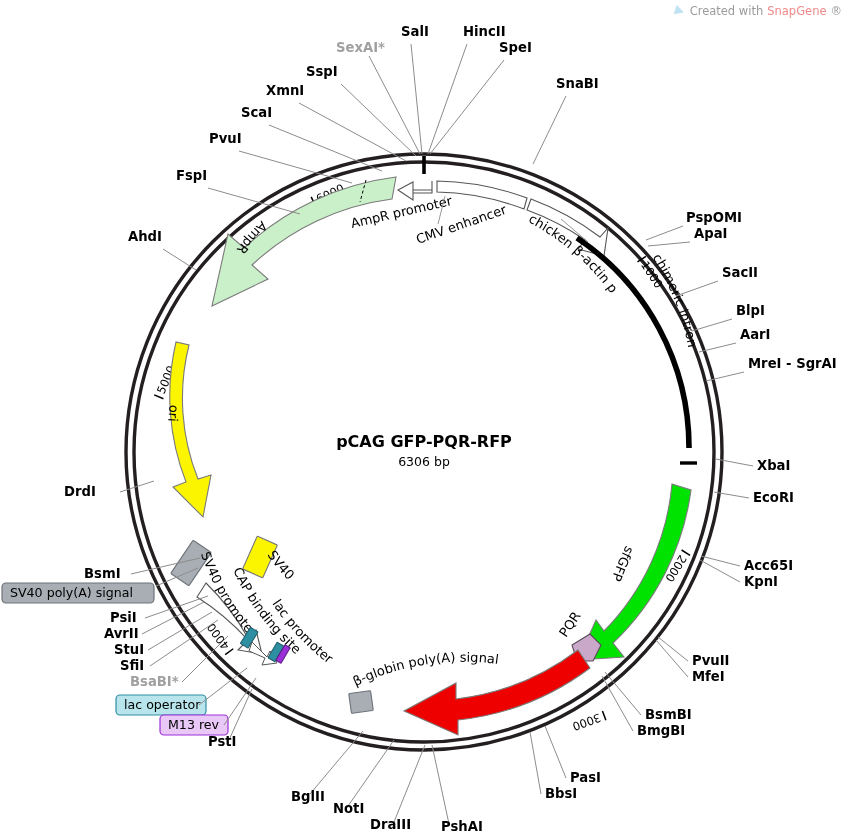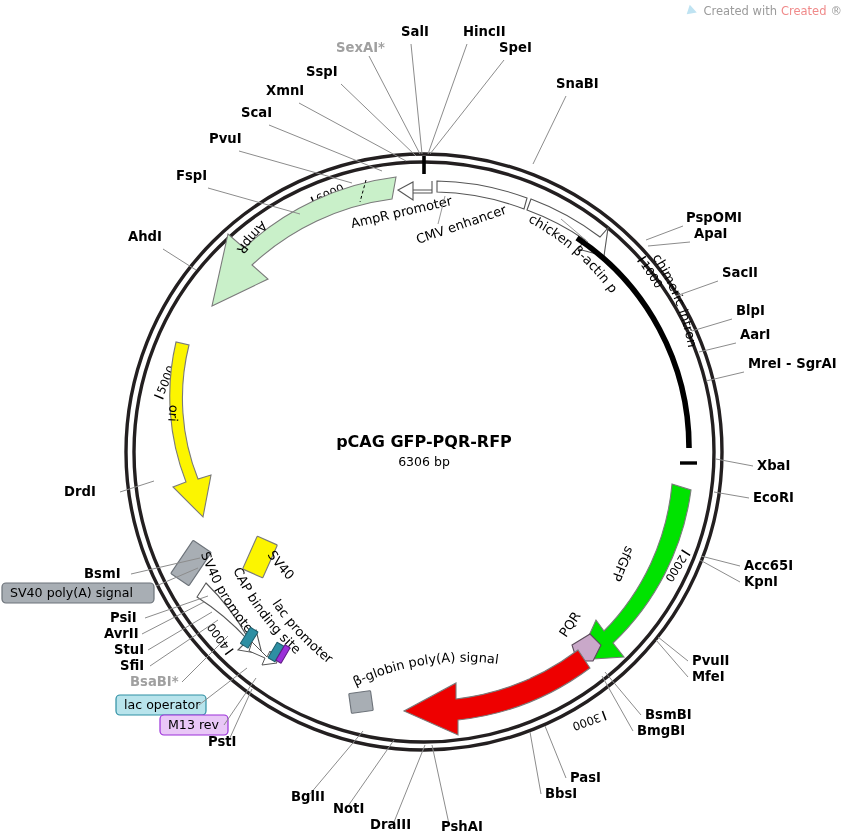--- a/index.html
+++ b/index.html
@@ -26,21 +26,21 @@
   .boxlbl{font-size:12.6px;fill:#000;}
 </style>
 </head>
 <body>
 
 <div id="stage">
 
   <div class="brand">
     <span class="tri"></span>
     <span>Created with </span>
-      <span class="sg">Created</span>
+      <span class="sg">SnapGene</span>
       <span>®</span>
   </div>
 
   <svg id="map" viewBox="0 0 848 837">
     <defs>
       <path id="arcAmpR" d="M 308,185 A 250,250 0 0 0 207,300" fill="none"></path>
       <path id="arcOri" d="M 178,365 A 250,250 0 0 0 172,480" fill="none"></path>
       <path id="arcGFP" d="M 657,500 A 250,250 0 0 0 598,645" fill="none"></path>
       <path id="arcRFP" d="M 566,672 A 250,250 0 0 0 406,700" fill="none"></path>
       <path id="arcIntron" d="M 646,248 A 248,248 0 0 1 690,425" fill="none"></path>

